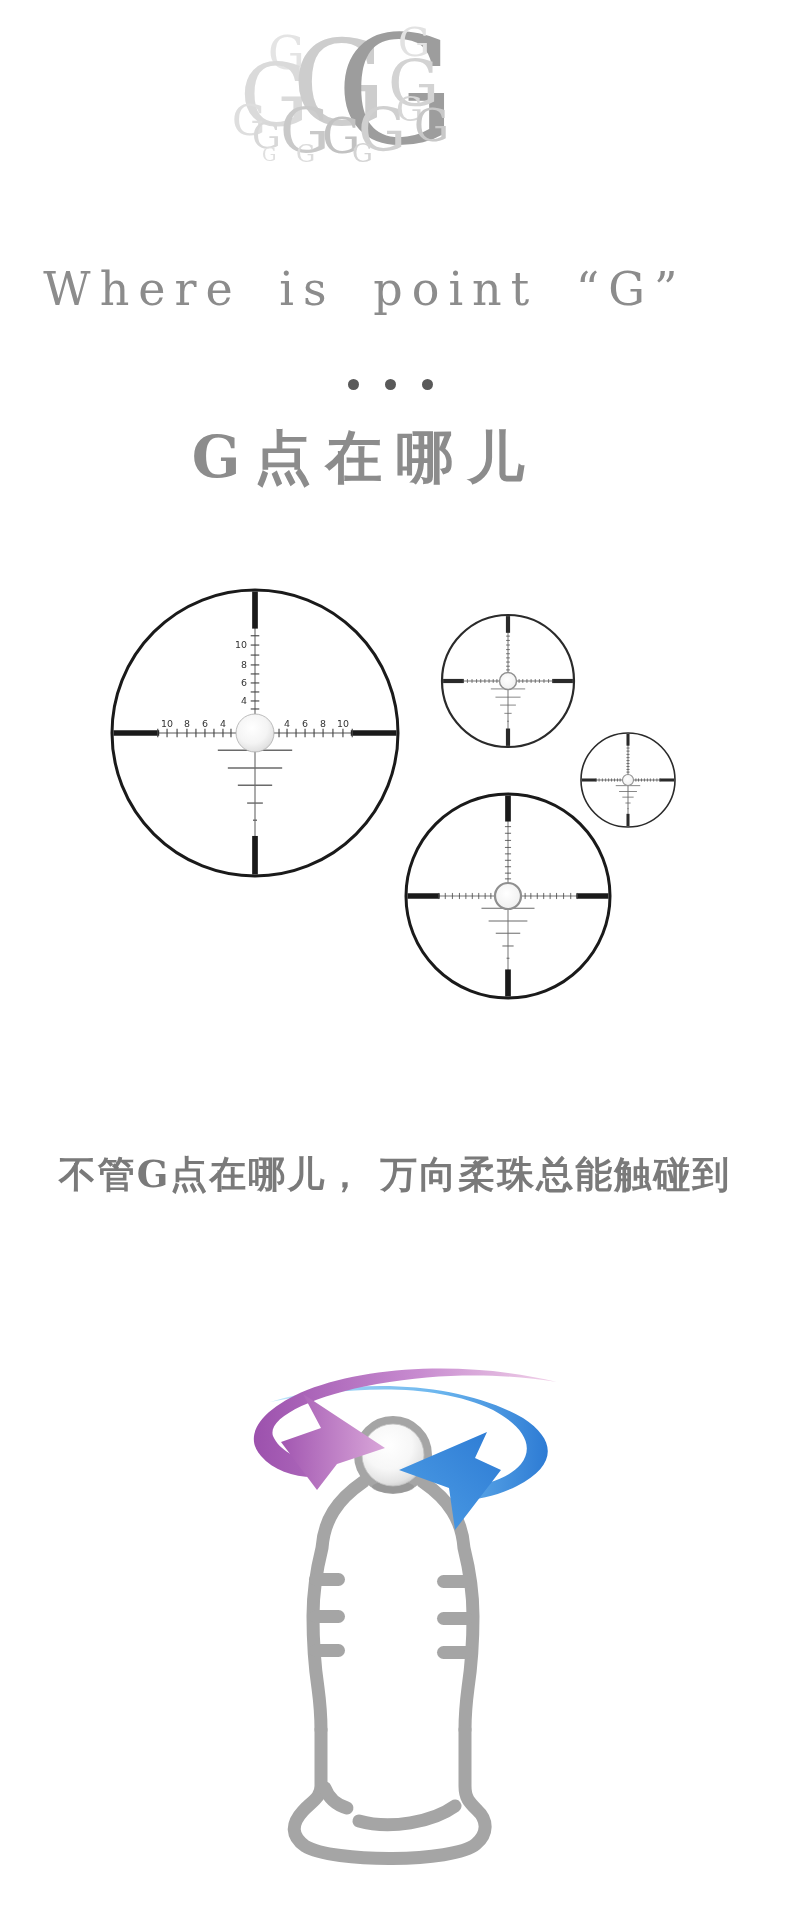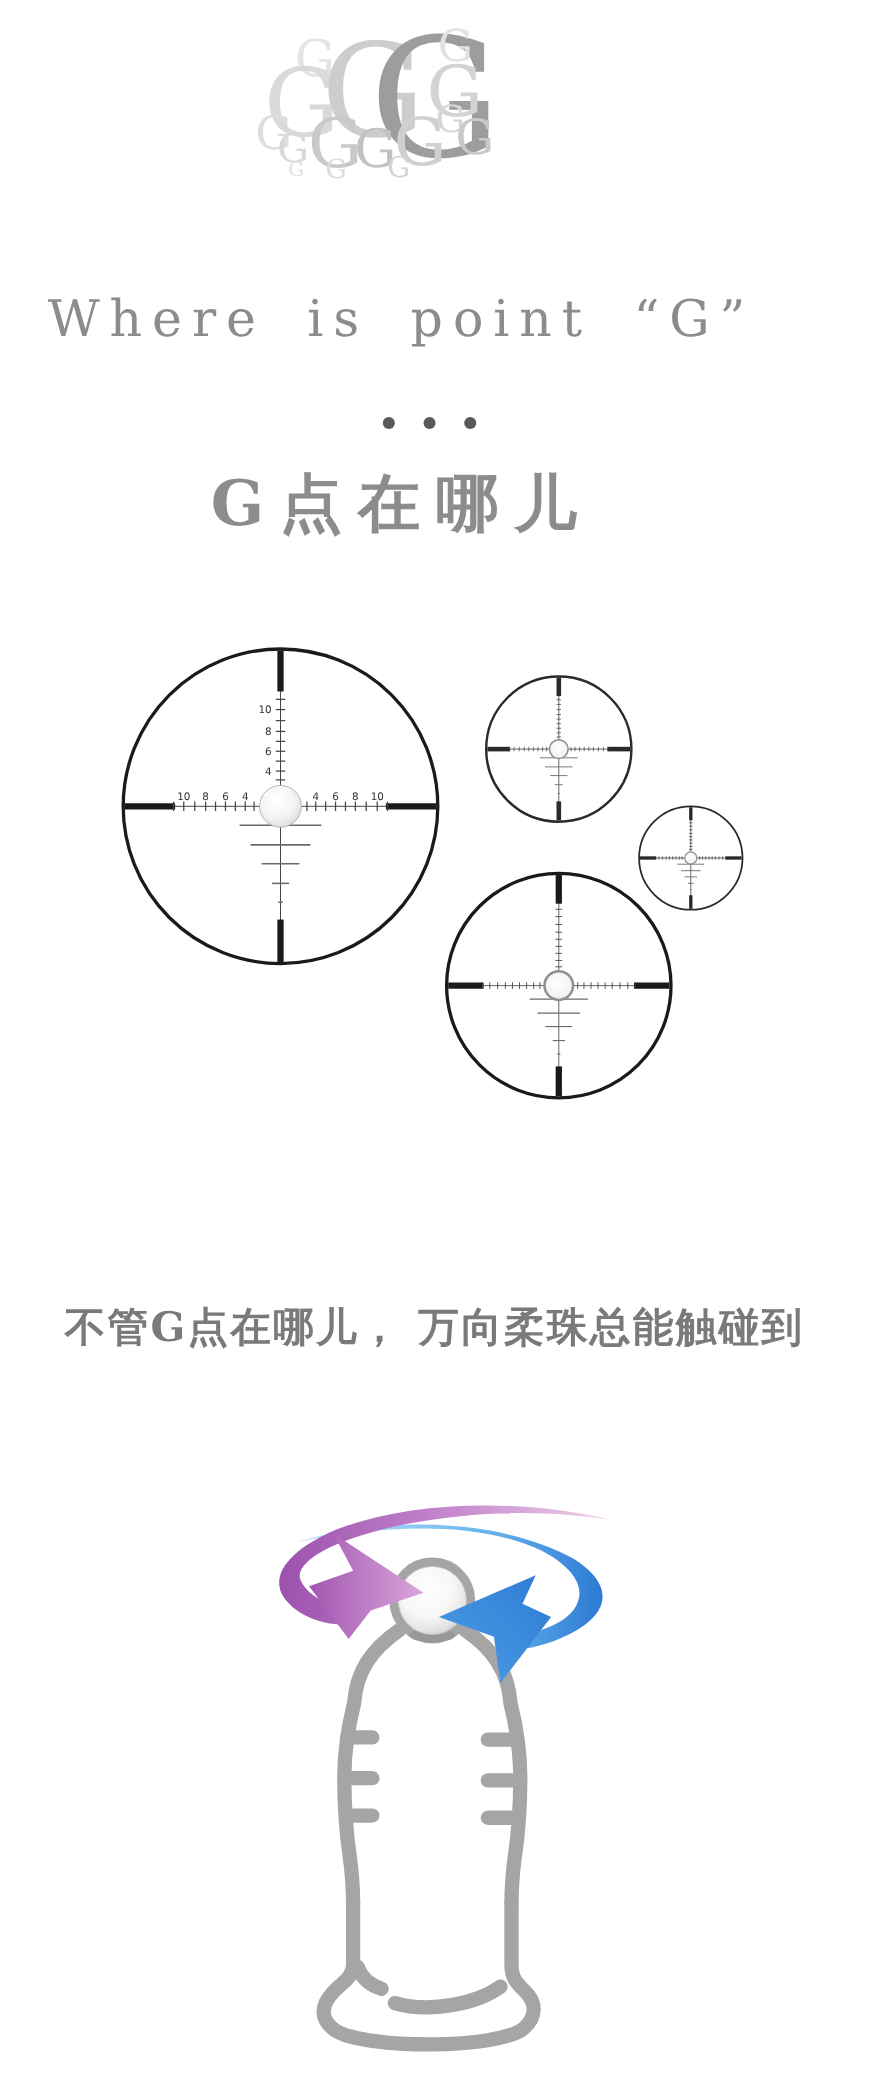--- a/index.html
+++ b/index.html
@@ -15,21 +15,21 @@
   
   .dots{position:absolute;top:379px;left:0;width:790px;display:flex;justify-content:center;gap:26px;transform:translateX(-5px);}
   .dots i{width:11px;height:11px;border-radius:50%;display:block;}
   
   .subtitle{position:absolute;top:420px;left:0;width:730px;text-align:center;
             font-size:57px;letter-spacing:14px;color:#8c8c8c;font-weight:600;white-space:nowrap;}
   
   .reticle-canvas{position:absolute;left:0;top:560px;}
   
   .caption{position:absolute;top:1150px;left:0;width:790px;text-align:center;
-           font-size:37px;letter-spacing:2px;color:#7a7a7a;font-weight:600;white-space:nowrap;margin-top:32px;}
+           font-size:37px;letter-spacing:2px;color:#7a7a7a;font-weight:600;white-space:nowrap;}
   
   .illustration{position:absolute;left:225px;top:1358px;}
 </style>
 </head>
 <body>
 
 <div class="page">
 
   <div class="g-collage" id="g-collage">
       <span style="left: 268px; top: 30px; font-size: 46px; color: rgb(228, 228, 228);">G</span>

